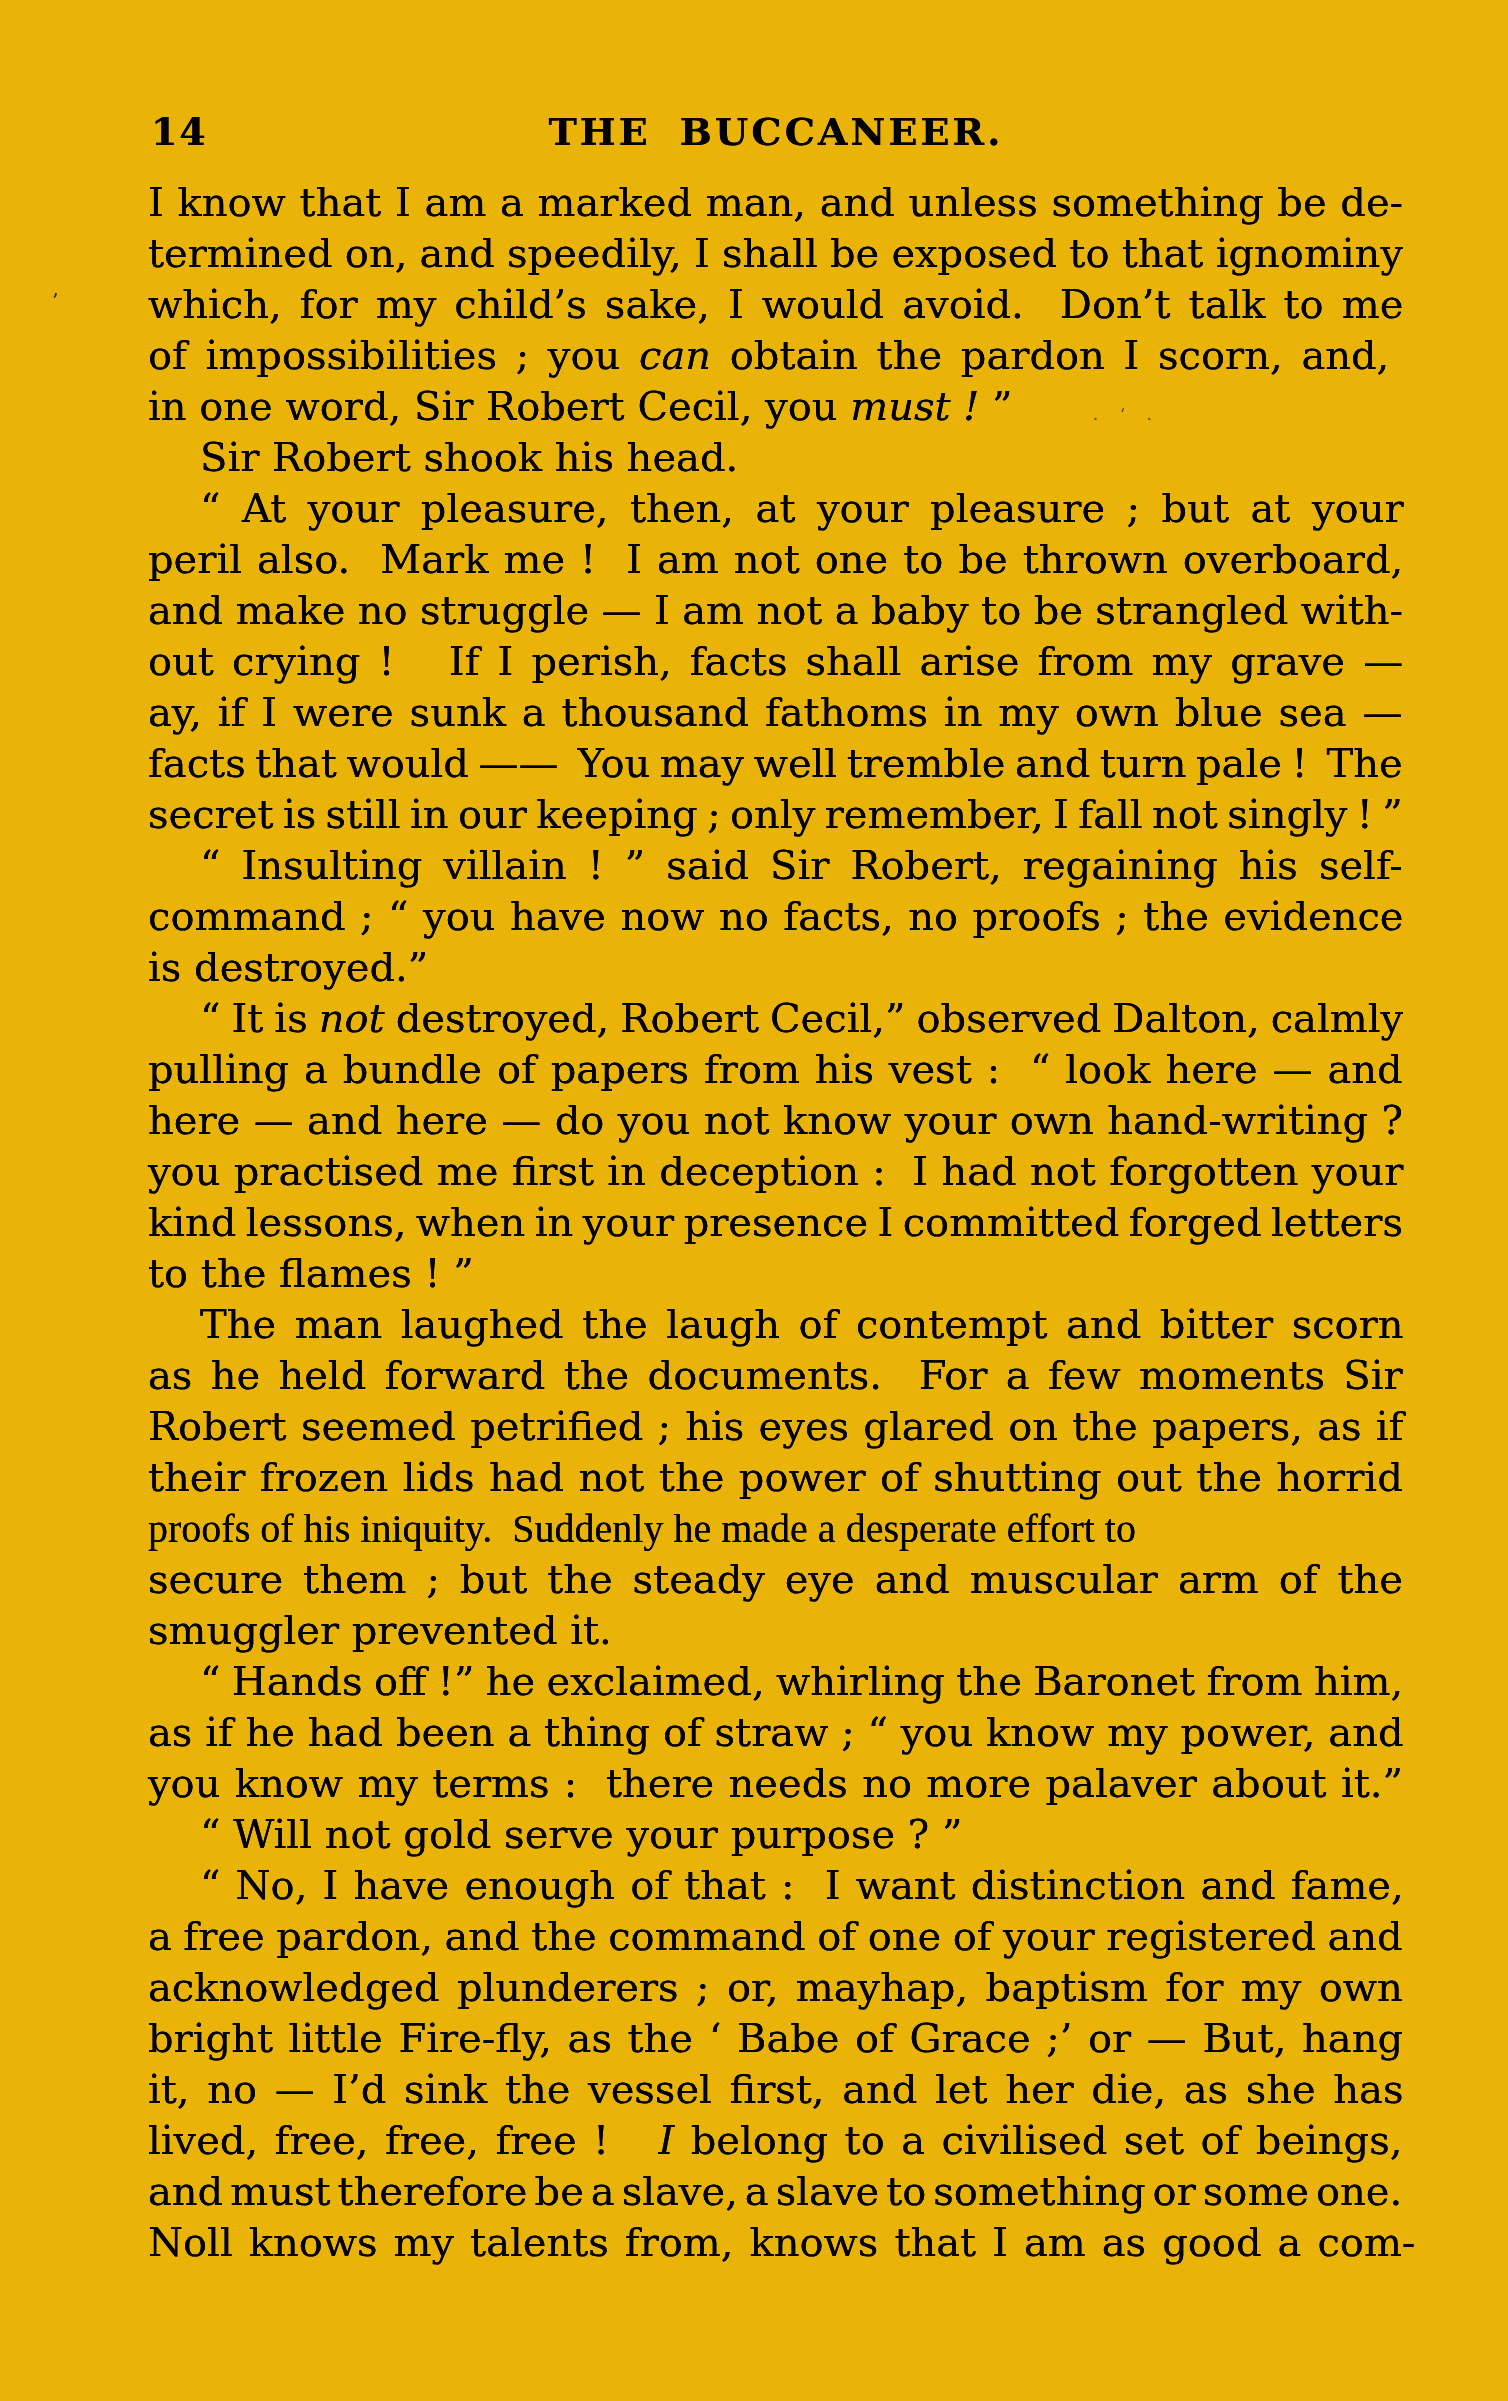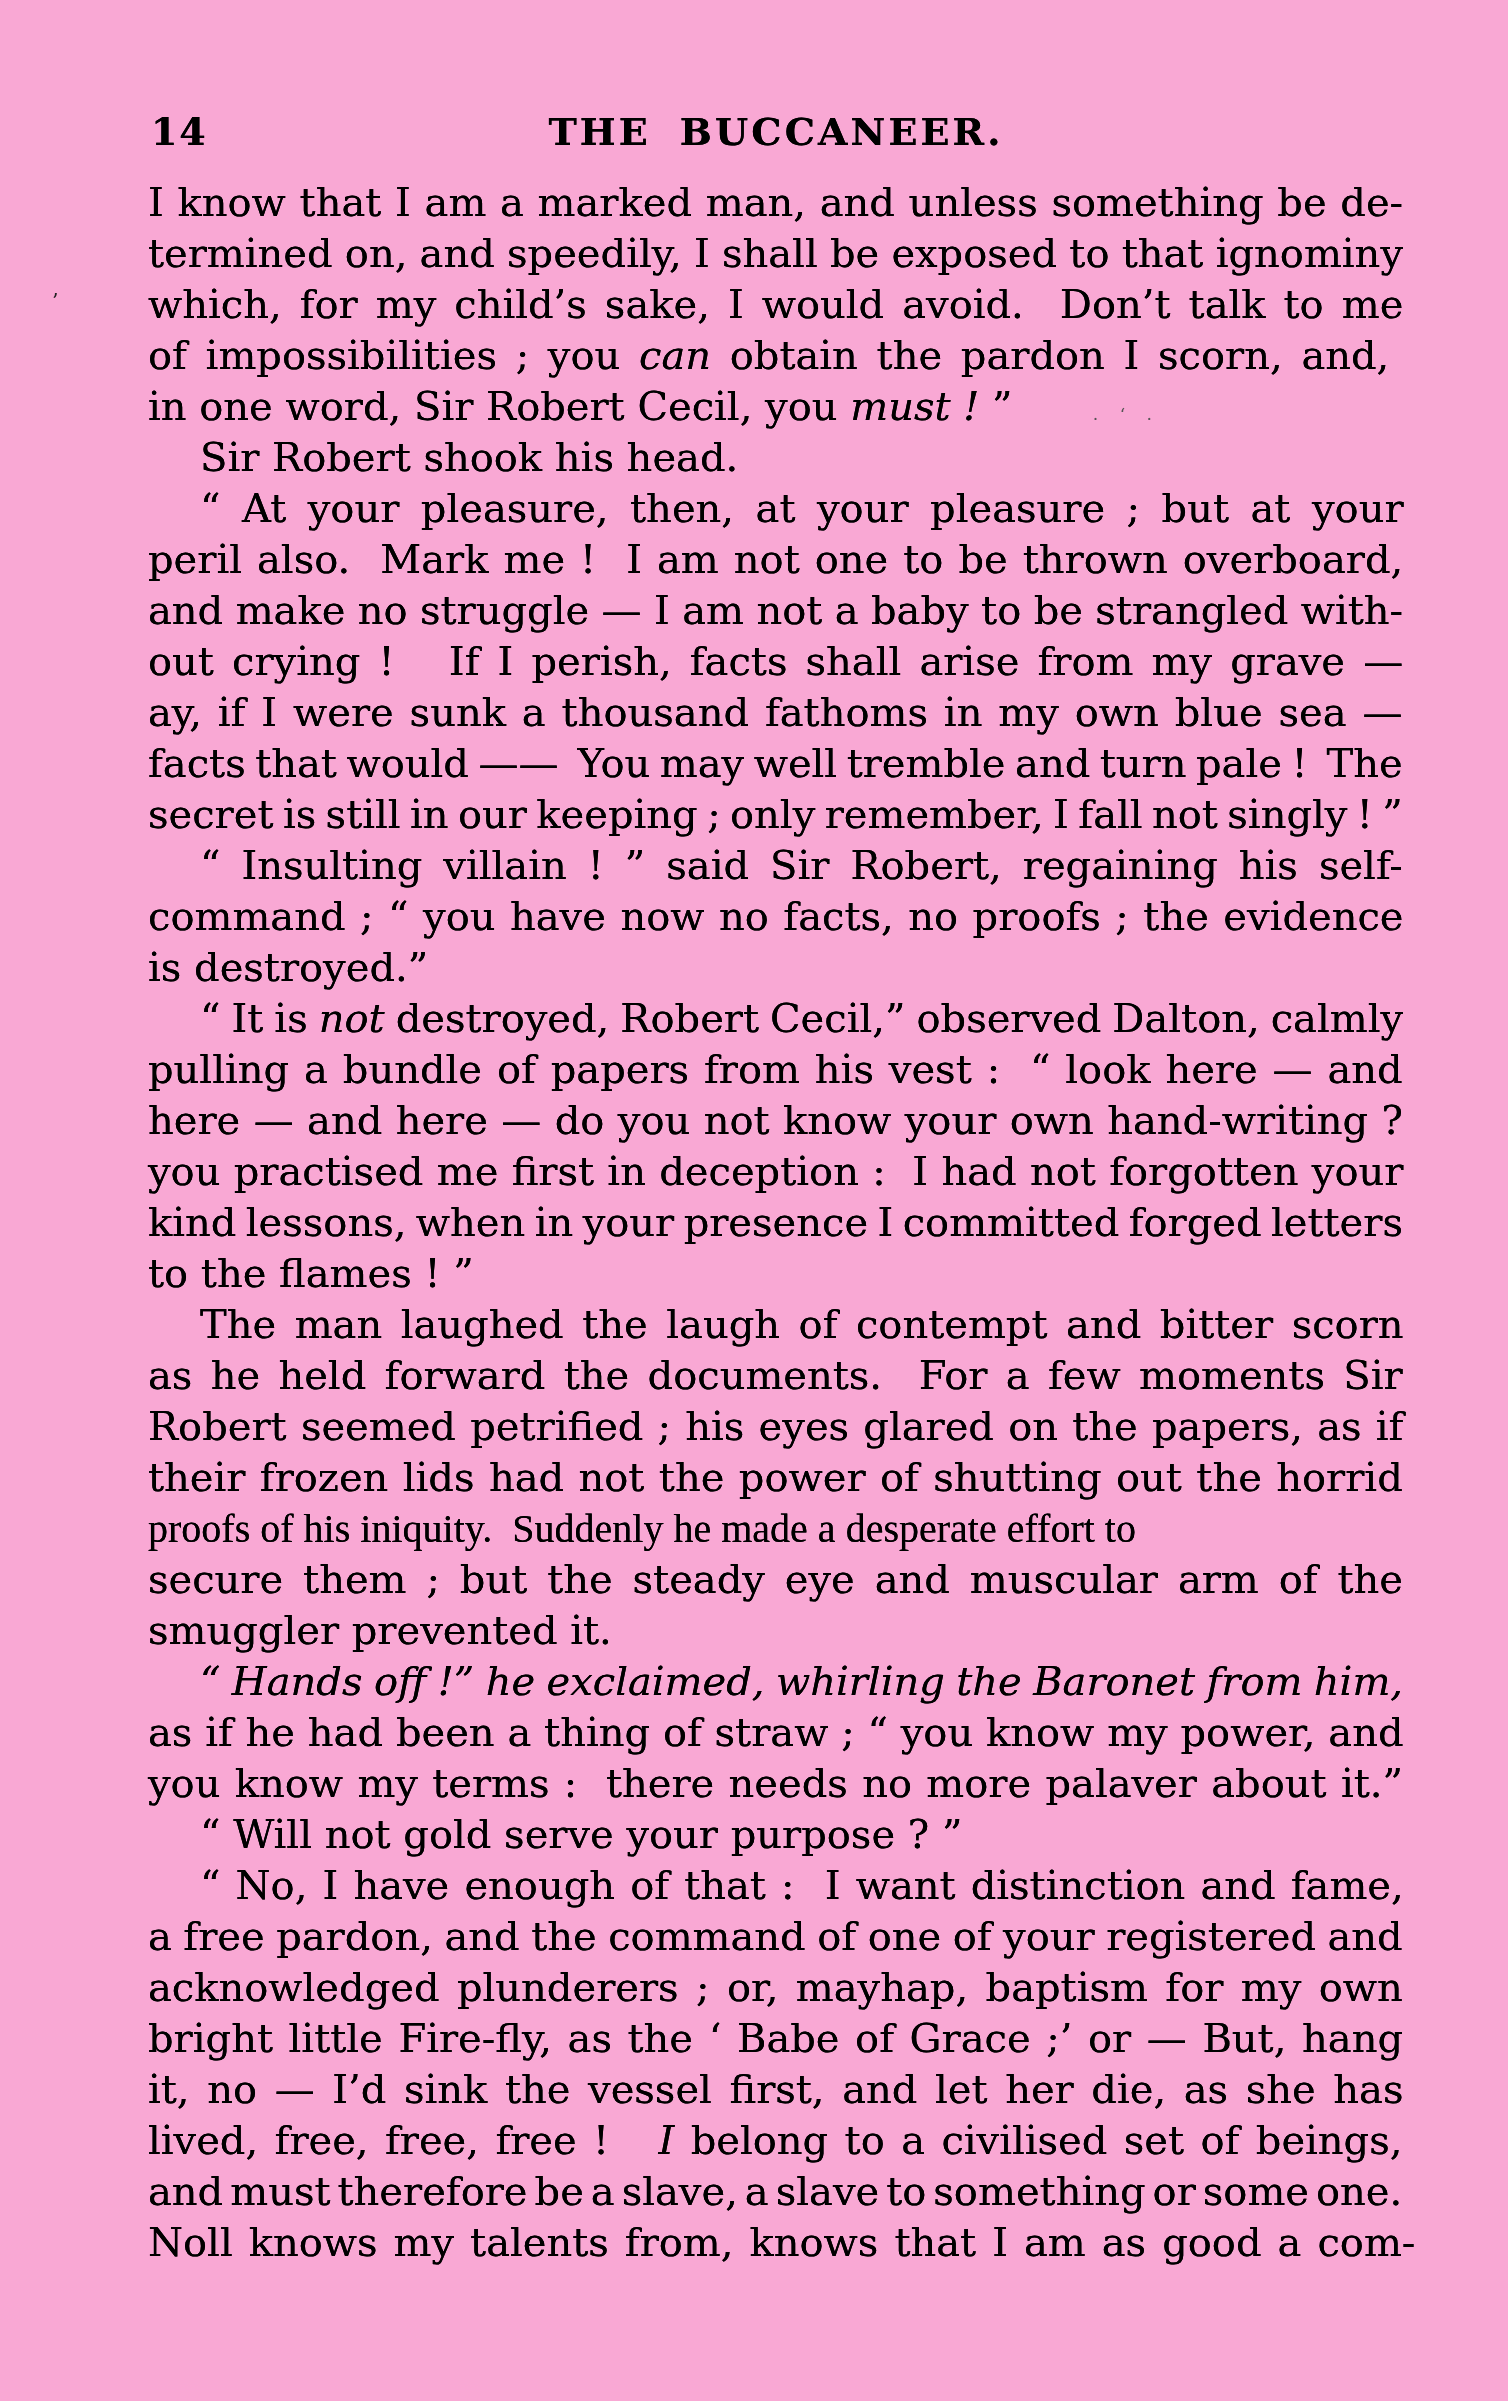--- a/index.html
+++ b/index.html
@@ -1,20 +1,20 @@
 <!DOCTYPE html>
 <html style="font-size:12.6px"><head>
 <meta charset="utf-8">
 <style>
   html, body { margin: 0; padding: 0; background: #e8e8e8; }
   #page {
     position: relative;
     width: 1509px;
     height: 2401px;
-    background: #f9a8d4;
+    background: #eab308;
     font-family: "DejaVu Serif", "Liberation Serif", serif;
     color: #000000;
     overflow: hidden;
   }
   
   .header {
     position: absolute;
     left: 148px;
     top: 108px;
     width: 1256px;
@@ -98,21 +98,21 @@
       <div class="line" style="word-spacing: 0.6px;"><span><span class="">you practised me first in deception :  I had not forgotten your</span></span></div>
       <div class="line" style="word-spacing: -3.3px;"><span><span class="">kind lessons, when in your presence I committed forged letters</span></span></div>
       <div class="line"><span><span class="">to the flames ! ”</span></span></div>
       <div class="line ind" style="word-spacing: 5.8px;"><span><span class="">The man laughed the laugh of contempt and bitter scorn</span></span></div>
       <div class="line" style="word-spacing: 5.6px;"><span><span class="">as he held forward the documents.  For a few moments Sir</span></span></div>
       <div class="line" style="word-spacing: 1.5px;"><span><span class="">Robert seemed petrified ; his eyes glared on the papers, as if</span></span></div>
       <div class="line" style="word-spacing: 1.7px;"><span><span class="">their frozen lids had not the power of shutting out the horrid</span></span></div>
       <div class="line" style="word-spacing: 0.04px; font-family: Liberation Serif, serif;"><span><span class="">proofs of his iniquity.  Suddenly he made a desperate effort to</span></span></div>
       <div class="line" style="word-spacing: 7.2px;"><span><span class="">secure them ; but the steady eye and muscular arm of the</span></span></div>
       <div class="line"><span><span class="">smuggler prevented it.</span></span></div>
-      <div class="line ind" style="word-spacing: -1.3px; font-style: italic;"><span><span class="">“ Hands off !” he exclaimed, whirling the Baronet from him,</span></span></div>
+      <div class="line ind" style="word-spacing: -1.3px;"><span><span class="">“ Hands off !” he exclaimed, whirling the Baronet from him,</span></span></div>
       <div class="line" style="word-spacing: 0.1px;"><span><span class="">as if he had been a thing of straw ; “ you know my power, and</span></span></div>
       <div class="line" style="word-spacing: 1.6px;"><span><span class="">you know my terms :  there needs no more palaver about it.”</span></span></div>
       <div class="line ind"><span><span class="">“ Will not gold serve your purpose ? ”</span></span></div>
       <div class="line ind" style="word-spacing: 2.4px;"><span><span class="">“ No, I have enough of that :  I want distinction and fame,</span></span></div>
       <div class="line" style="word-spacing: -1.2px;"><span><span class="">a free pardon, and the command of one of your registered and</span></span></div>
       <div class="line" style="word-spacing: 4.7px;"><span><span class="">acknowledged plunderers ; or, mayhap, baptism for my own</span></span></div>
       <div class="line" style="word-spacing: 2.9px;"><span><span class="">bright little Fire-fly, as the ‘ Babe of Grace ;’ or — But, hang</span></span></div>
       <div class="line" style="word-spacing: 4.9px;"><span><span class="">it, no — I’d sink the vessel first, and let her die, as she has</span></span></div>
       <div class="line" style="word-spacing: 3.7px;"><span><span class="">lived, free, free, free !   </span><span class="italic">I</span><span class=""> belong to a civilised set of beings,</span></span></div>
       <div class="line" style="word-spacing: -5.7px;"><span><span class="">and must therefore be a slave, a slave to something or some one.</span></span></div>

